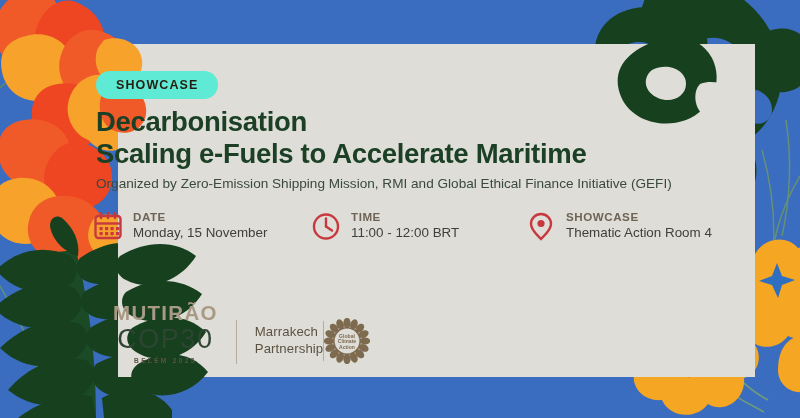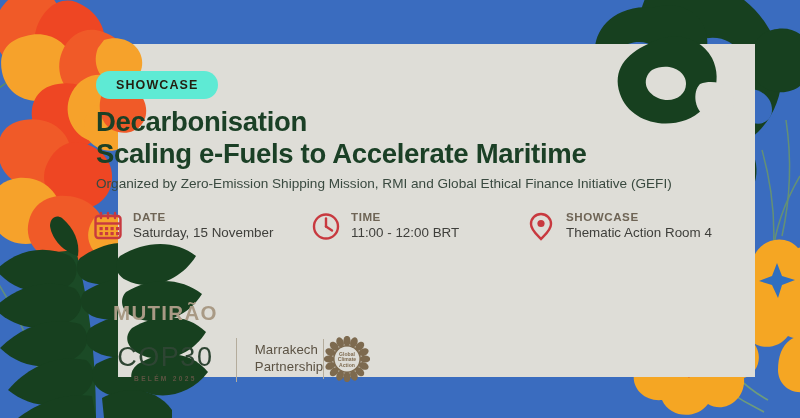--- a/index.html
+++ b/index.html
@@ -88,21 +88,21 @@
     display:flex; align-items:flex-end; gap:18px;
     z-index:6;
   }
   .mutirao { display:flex; flex-direction:column; align-items:center; }
   .mutirao-top {
     font-size:20.5px; font-weight:bold; letter-spacing:1.3px;
     color:#A99A85; line-height:1;
   }
   .mutirao-mid {
     font-size:27px; font-weight:normal; letter-spacing:1.5px;
-    color:#2E4533; line-height:1.08; margin-top:19px;
+    color:#2E4533; line-height:1.08; margin-top:1px;
   }
   .mutirao-bot {
     font-size:6.6px; font-weight:bold; letter-spacing:2.3px;
     color:#5E5443; margin-top:3px;
   }
   .divider-v { width:1px; height:44px; background:#B4AC9C; }
   .mp { display:flex; align-items:center; }
   .mp-text {
     font-size:13.2px; color:#5B5243; line-height:1.28;
     letter-spacing:0.1px;
@@ -252,21 +252,21 @@
             <rect x="23" y="16" width="3.2" height="3.2"></rect>
             <rect x="6.5" y="21" width="3.2" height="3.2"></rect>
             <rect x="12" y="21" width="3.2" height="3.2"></rect>
             <rect x="17.5" y="21" width="3.2" height="3.2"></rect>
             <rect x="23" y="21" width="3.2" height="3.2"></rect>
           </g>
         </svg>
       </span>
       <span class="info-text">
         <span class="info-label" style="display:block;">DATE</span>
-        <span class="info-value" style="display:block;">Saturday, 15 November</span>
+        <span class="info-value" style="display:block;">Monday, 15 November</span>
       </span>
     </div>
 
     <div class="info-block b2">
       <span class="info-icon">
         <svg viewBox="0 0 30 30" width="30" height="30">
           <circle cx="15" cy="15.5" r="12" fill="none" stroke="#C8393F" stroke-width="2.4"></circle>
           <line x1="15" y1="15.5" x2="15" y2="7.5" stroke="#C8393F" stroke-width="2.4" stroke-linecap="round"></line>
           <line x1="15" y1="15.5" x2="21" y2="19.5" stroke="#C8393F" stroke-width="2.4" stroke-linecap="round"></line>
         </svg>

